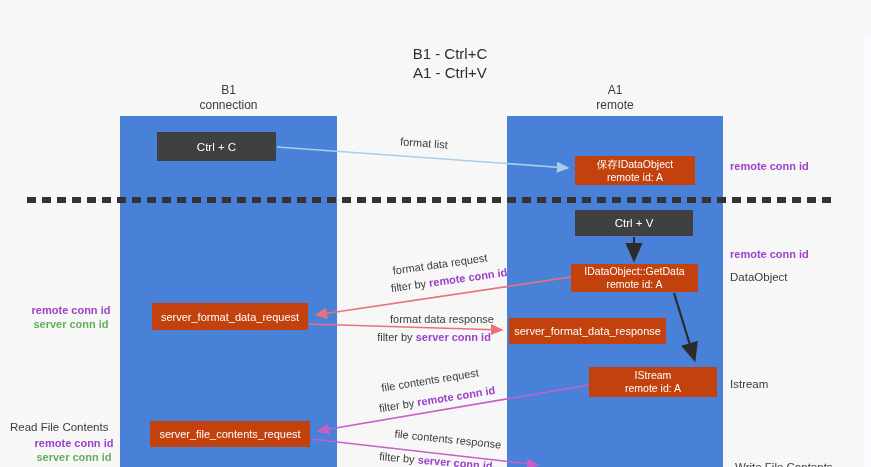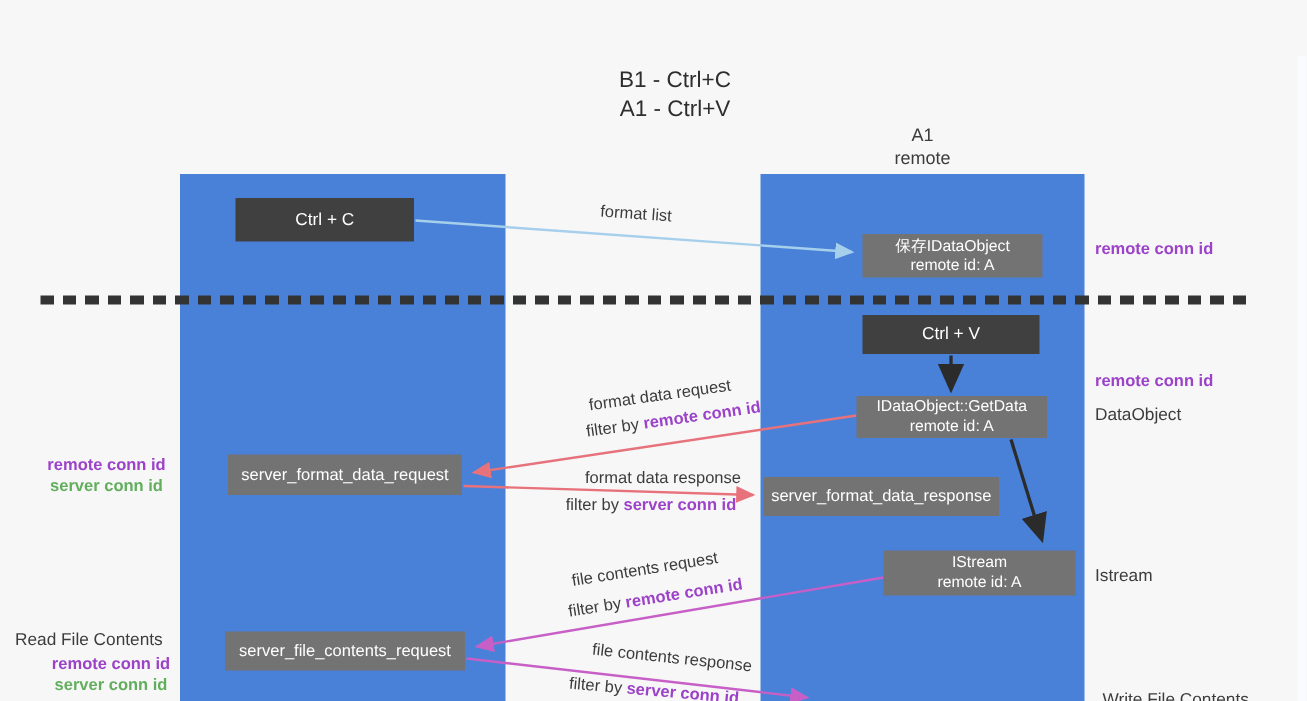--- a/index.html
+++ b/index.html
@@ -20,21 +20,21 @@
   }
   .lifeline{
     background:#4a81d8;
   }
   .node{
     text-align:center;color:#ffffff;font-size:11px;
     display:flex;flex-direction:column;justify-content:center;
     box-sizing:border-box;
   }
   .node.green{background:#404040;}
-  .node.orange{background:#737373;}
+  .node.orange{background:#c2410c;}
   .node .ln{line-height:13px;font-size:10.5px;}
   .dashed-sep{
     left:27px;top:160px;width:809px;height:6px;
     background:repeating-linear-gradient(90deg,#333 0 9px,transparent 9px 15px);
   }
   .edge-label{
     font-size:11px;color:#3c3c3c;text-align:center;white-space:nowrap;
   }
   .purple{color:#9c42c8;font-weight:bold;}
   .green-id{color:#62ae5c;font-weight:bold;}
@@ -46,20 +46,24 @@
 </head>
 <body>
 
 <div class="canvas">
 
   <div class="abs title">
     <div>B1 - Ctrl+C</div>
     <div>A1 - Ctrl+V</div>
   </div>
 
+  <div class="abs col-header" style="left:120px;width:217px;">
+    <div>B1</div>
+    <div>connection</div>
+  </div>
   <div class="abs col-header" style="left:507px;width:216px;">
     <div>A1</div>
     <div>remote</div>
   </div>
 
   <div class="abs lifeline" style="left:120px;top:79px;width:217px;height:373px;"></div>
   <div class="abs lifeline" style="left:507px;top:79px;width:216px;height:374px;"></div>
 
   <div class="abs dashed-sep"></div>
 

